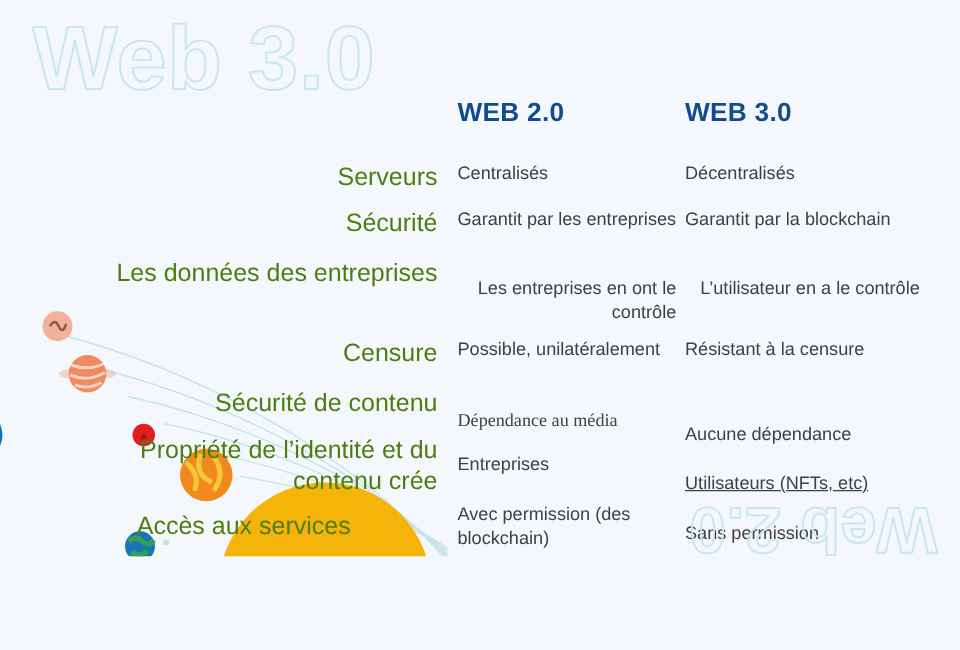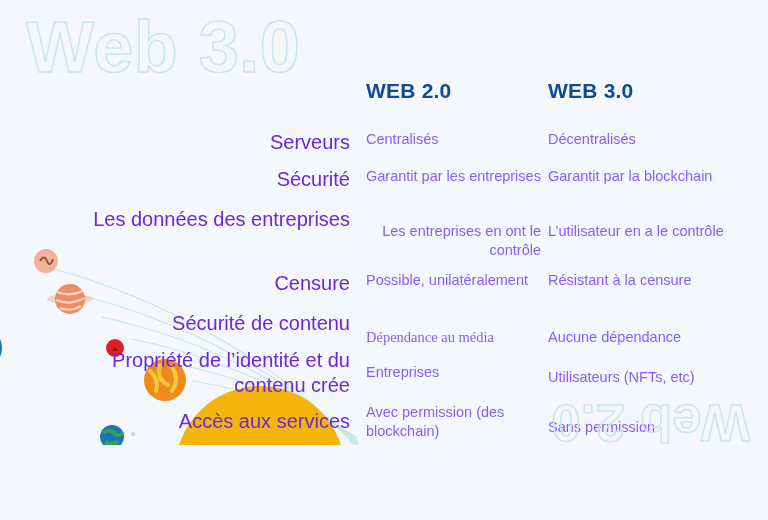--- a/index.html
+++ b/index.html
@@ -66,27 +66,27 @@
   #hdr3 { left:548px; top:79px; }
 
   .row { position:absolute; left:0; width:768px; }
   .rlabel {
     position:absolute;
     left:40px;
     width:310px;
     text-align:right;
     font-size:20px;
     line-height:25px;
-    color:#6d28d9;
+    color:#4d7c0f;
   }
   .cell {
     position:absolute;
     font-size:14.5px;
     line-height:19px;
-    color:#8b5cf6;
+    color:#404040;
   }
   .c2 { left:366px; width:175px; }
   .c3 { left:548px; width:200px; }
 </style>
 </head>
 <body>
 
 <div id="stage">
 
   <div class="wm" id="wm-top">Web 3.0</div>
@@ -152,43 +152,43 @@
 
     <div class="row" style="top:167px;">
       <div class="rlabel">Sécurité</div>
       <div class="cell c2">Garantit par les entreprises</div>
       <div class="cell c3">Garantit par la blockchain</div>
     </div>
 
     <div class="row" style="top:207px;">
       <div class="rlabel">Les données des entreprises</div>
       <div class="cell c2" style="top:15px;text-align:right;">Les entreprises en ont le contrôle</div>
-      <div class="cell c3" style="top:15px;">L’utilisateur en a le contrôle</div>
+      <div class="cell c3" style="top:15px;text-align:center;">L’utilisateur en a le contrôle</div>
     </div>
 
     <div class="row" style="top:271px;">
       <div class="rlabel">Censure</div>
       <div class="cell c2">Possible, unilatéralement</div>
       <div class="cell c3">Résistant à la censure</div>
     </div>
 
     <div class="row" style="top:311px;">
       <div class="rlabel">Sécurité de contenu</div>
       <div class="cell c2" style="top:17px;width:185px;font-family:Liberation Serif, serif;">Dépendance au média</div>
-      <div class="cell c3" style="top:17px;">Aucune dépendance</div>
+      <div class="cell c3" style="top:28px;">Aucune dépendance</div>
     </div>
 
     <div class="row" style="top:348px;">
       <div class="rlabel">Propriété de l’identité et du contenu crée</div>
       <div class="cell c2" style="top:15px;">Entreprises</div>
-      <div class="cell c3" style="top:20px;">Utilisateurs (NFTs, etc)</div>
+      <div class="cell c3" style="top:30px;text-decoration:underline;">Utilisateurs (NFTs, etc)</div>
     </div>
 
     <div class="row" style="top:410px;">
-      <div class="rlabel" style="top:-1px;">Accès aux services</div>
+      <div class="rlabel" style="top:-1px;text-align:center;">Accès aux services</div>
       <div class="cell c2" style="top:-7px;width:185px;">Avec permission (des blockchain)</div>
       <div class="cell c3" style="top:8px;">Sans permission</div>
     </div>
 
   </div>
 
   <div class="wm" id="wm-bottom">Web 2.0</div>
 
 </div>
 

